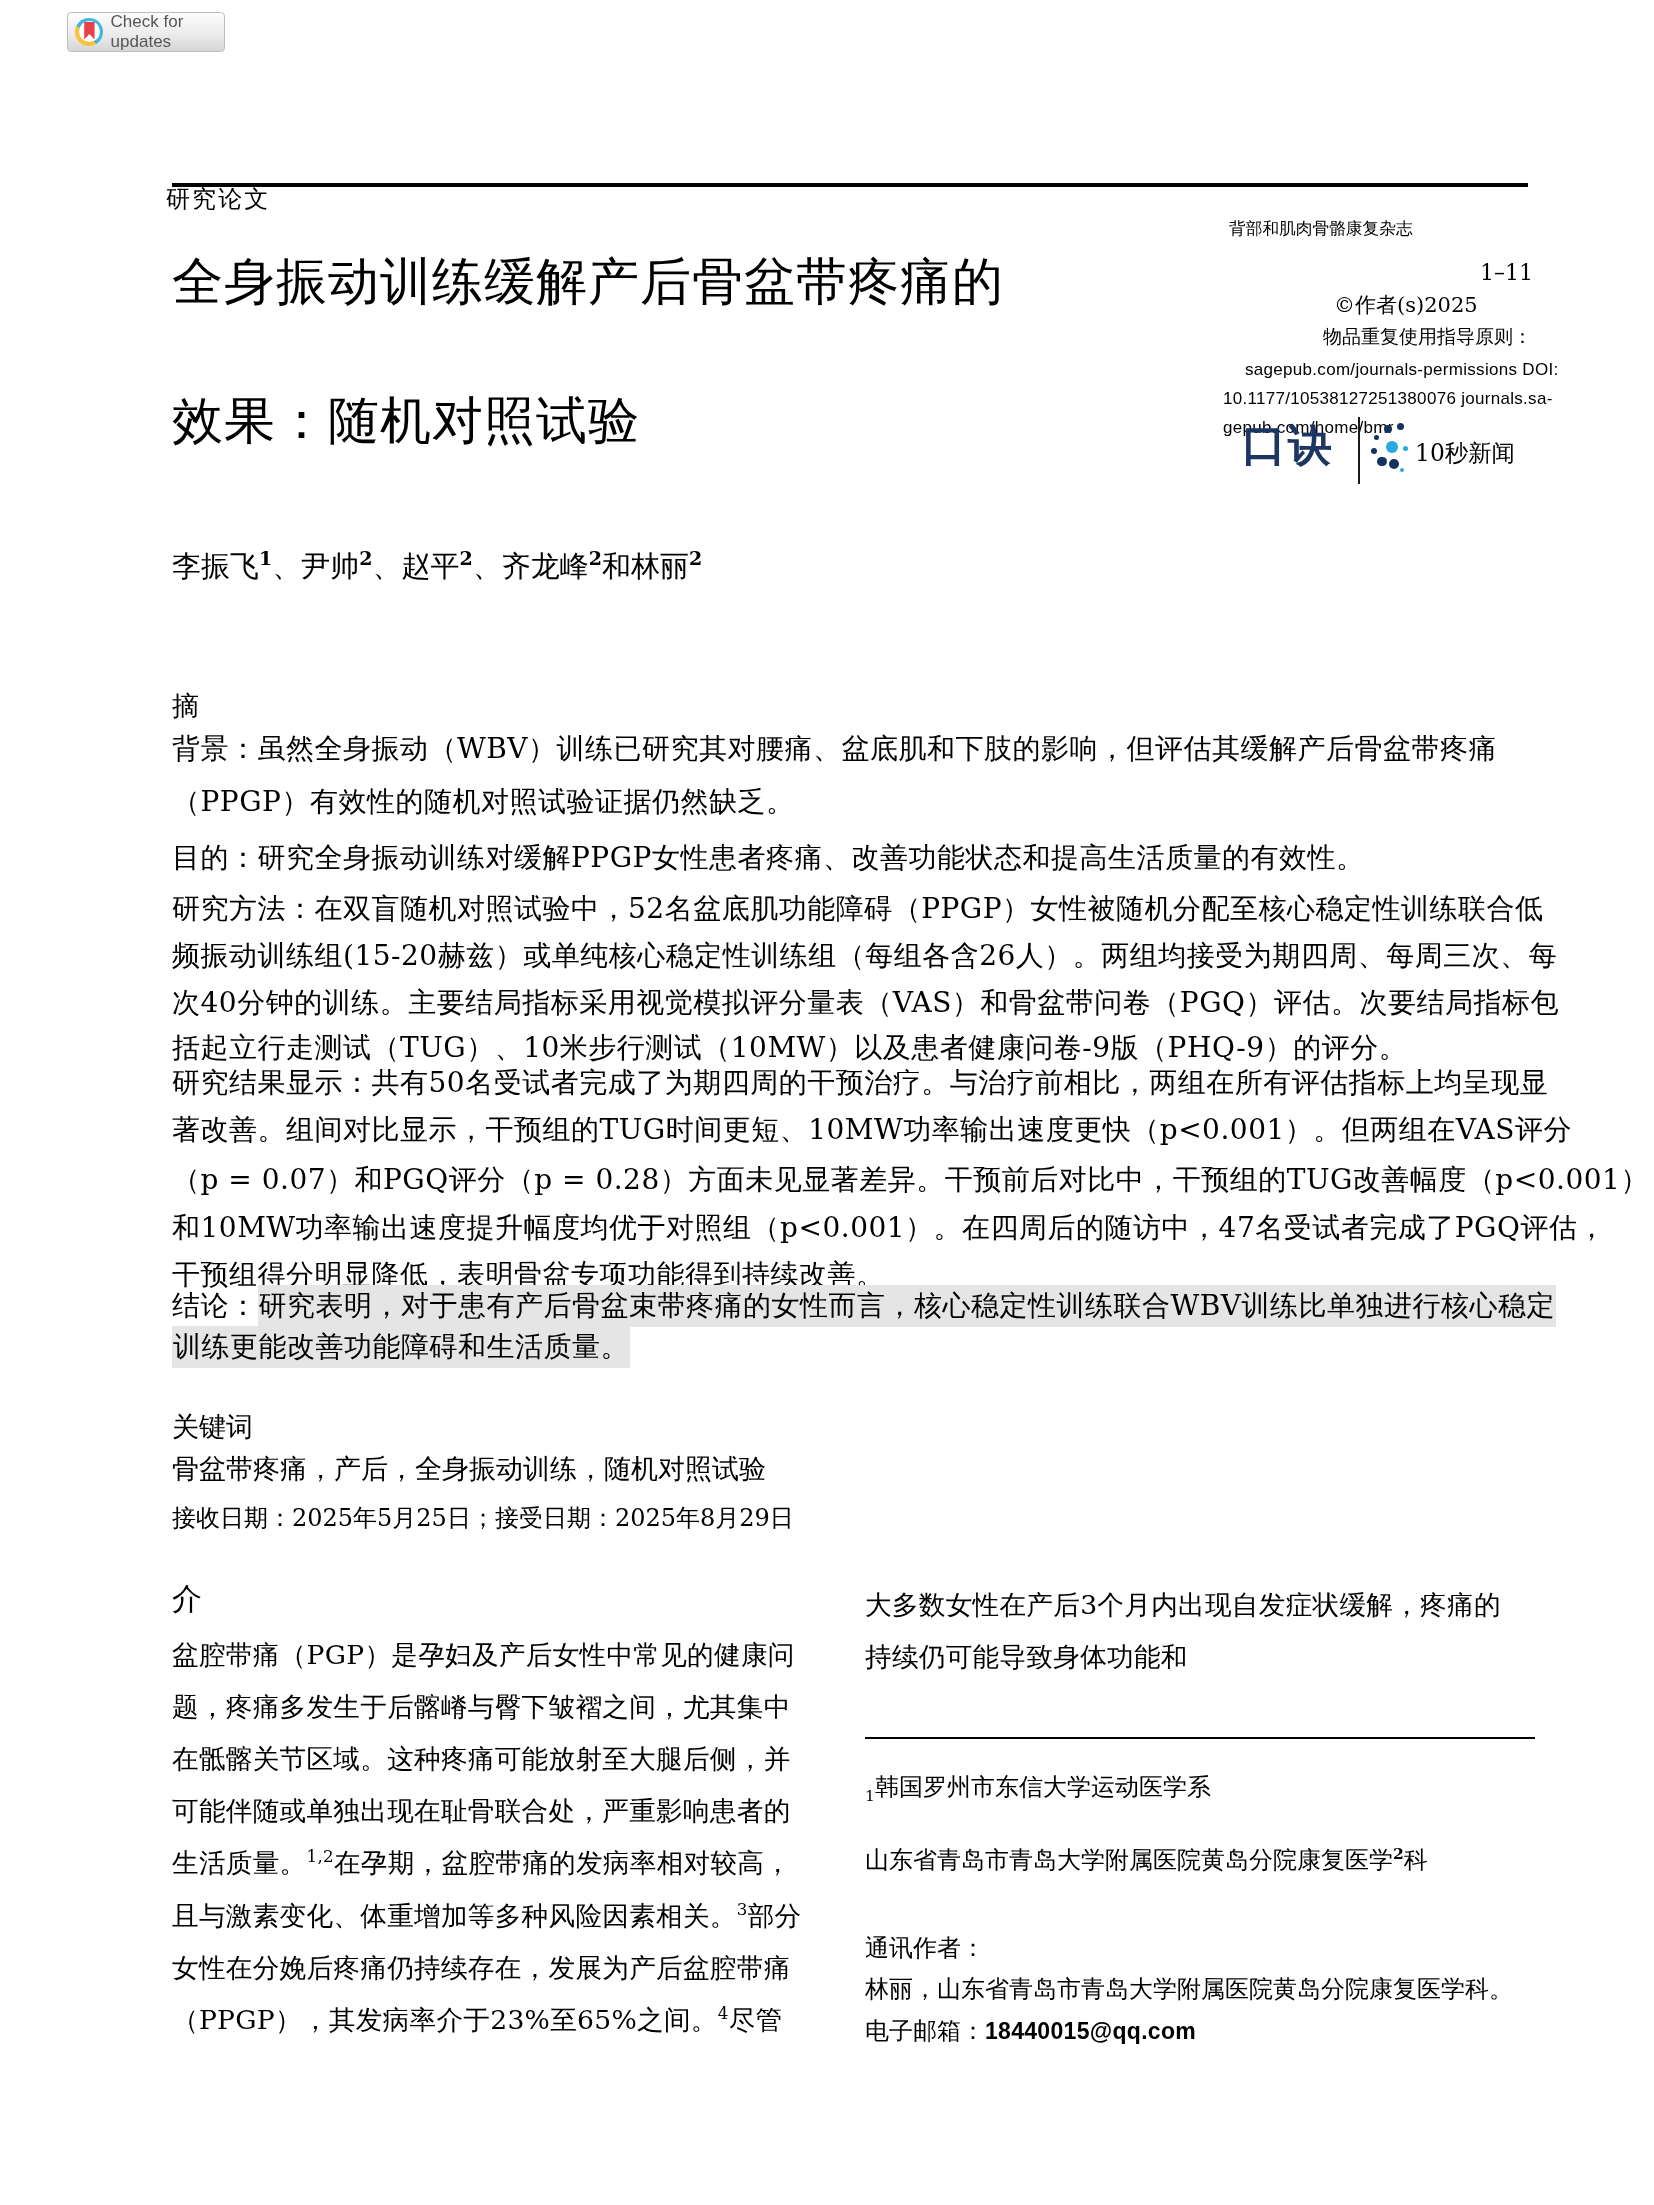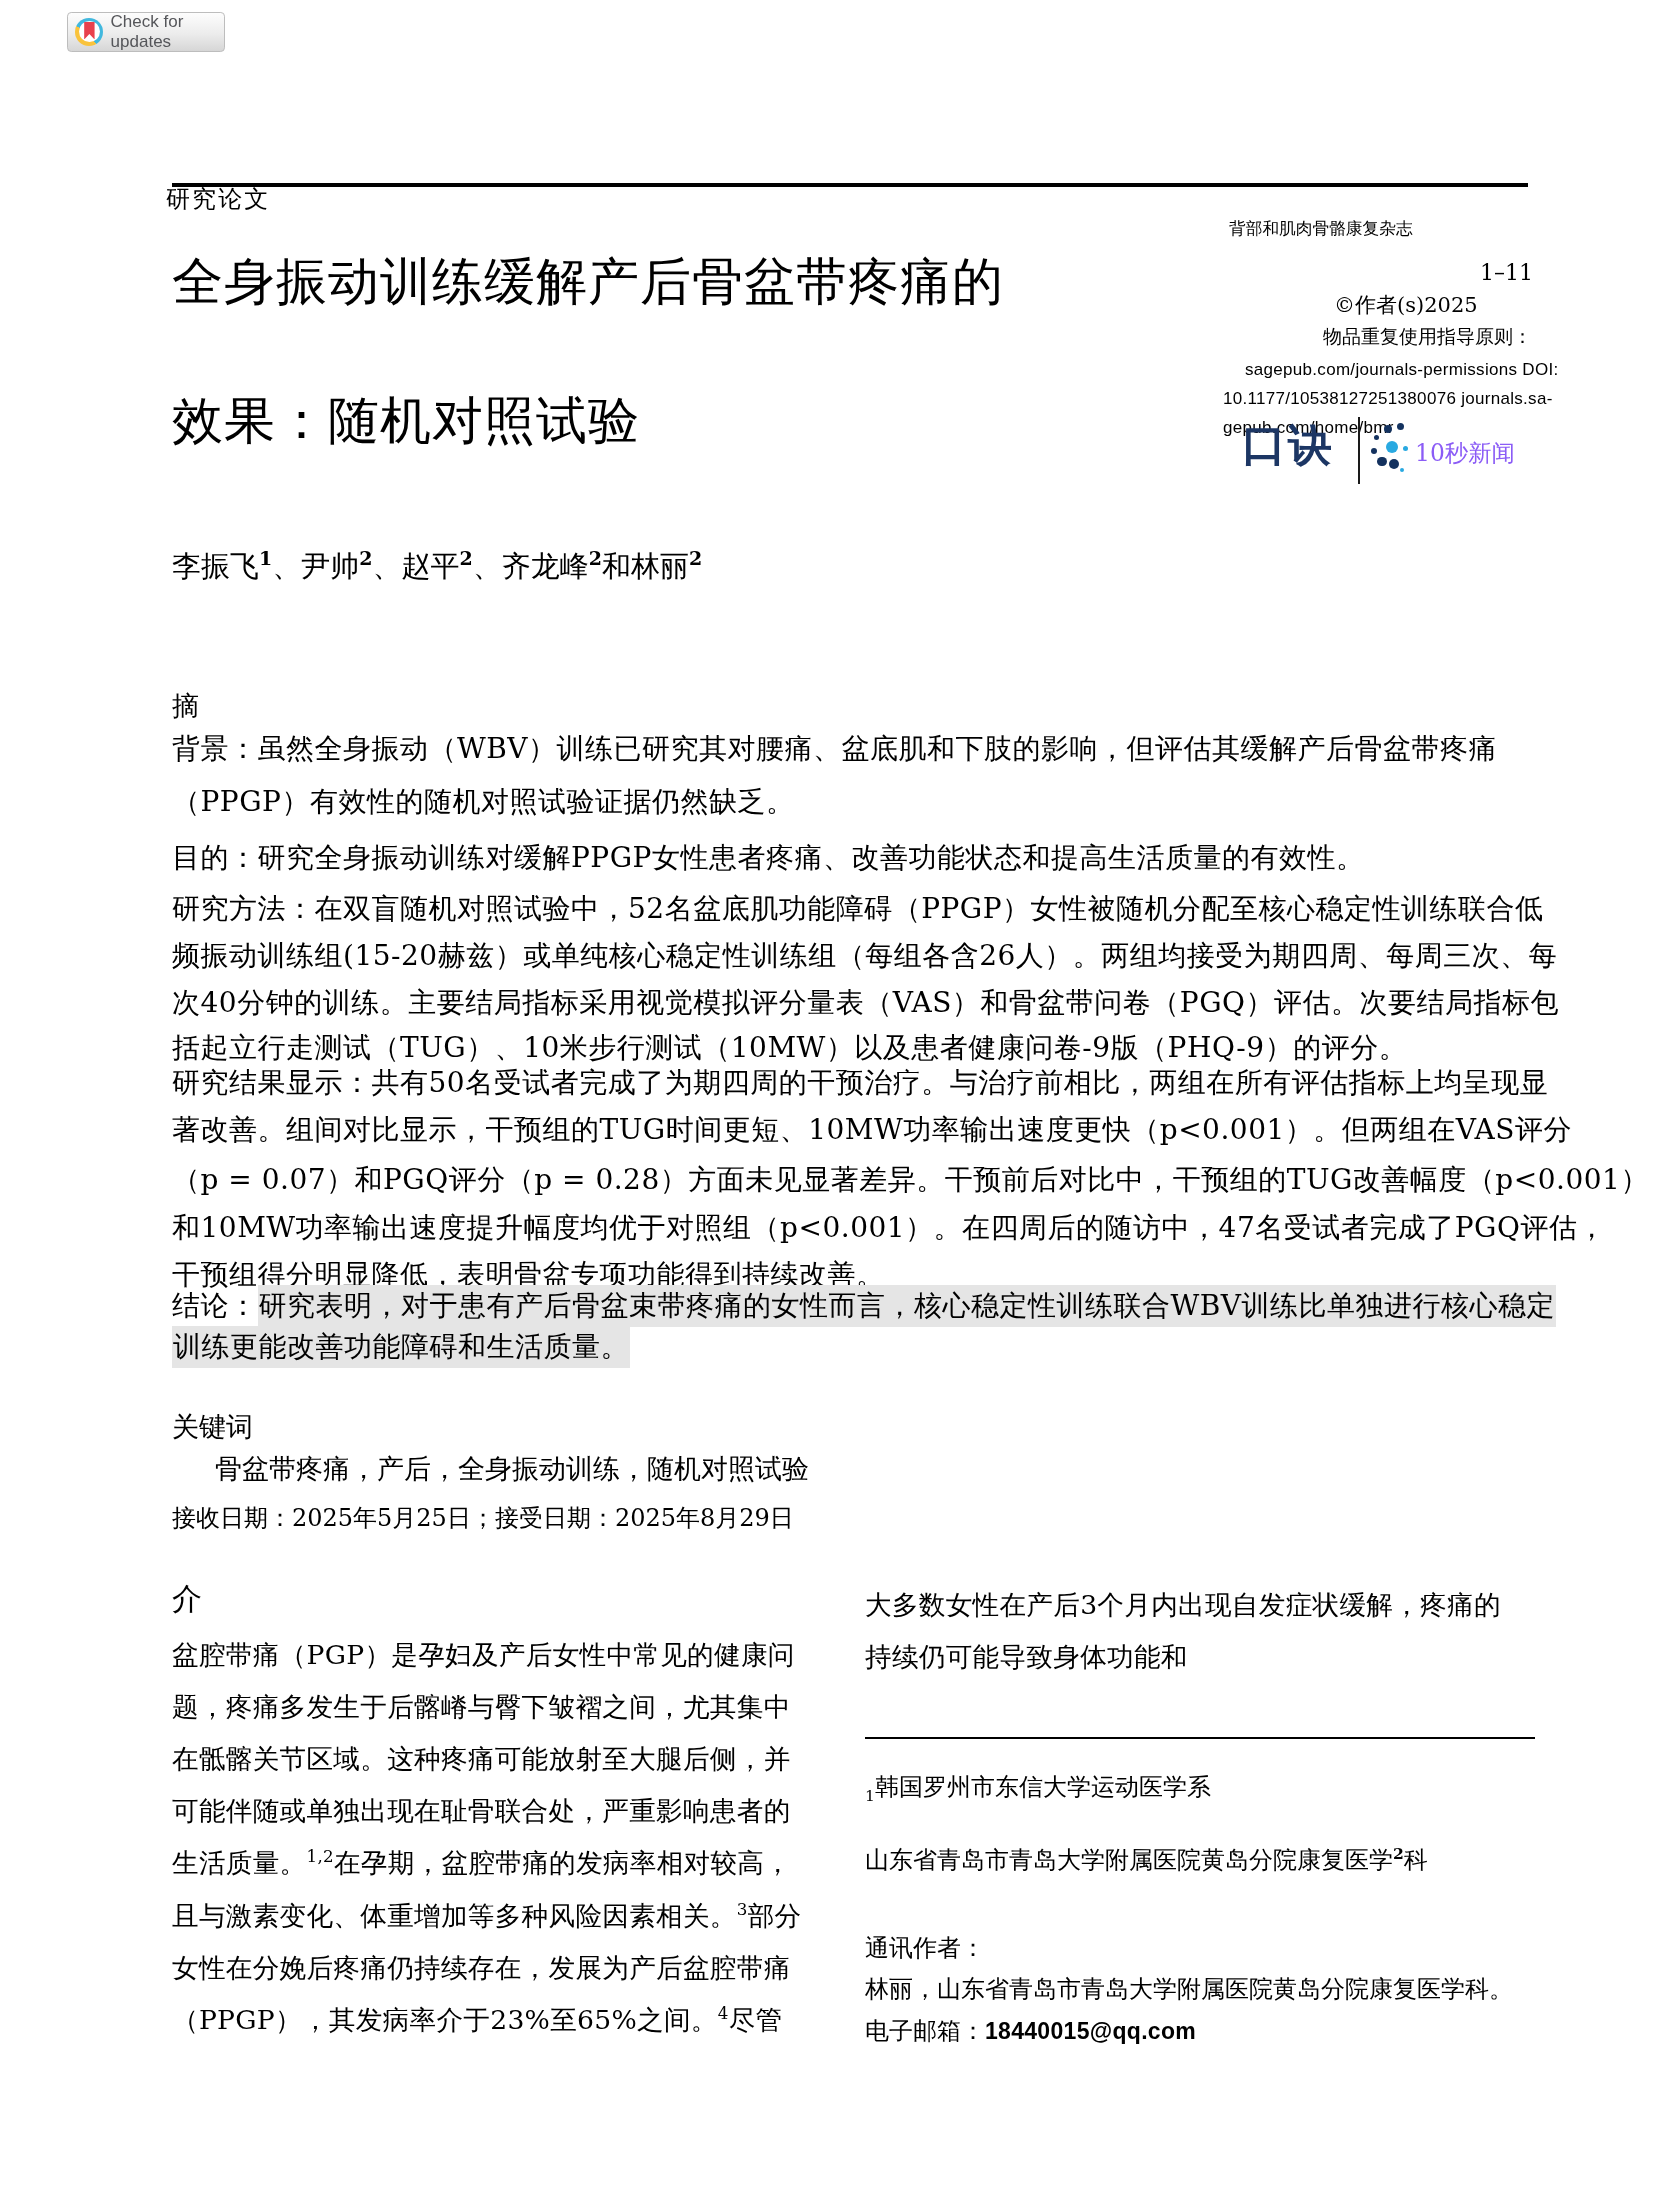--- a/index.html
+++ b/index.html
@@ -36,31 +36,31 @@
   .mh-perm{left:1245px;top:361px;}
   .mh-doi{left:1223px;top:390px;}
   .mh-home{left:1223px;top:419px;}
 
   
   .sage-logo{left:1242px;top:423px;font-size:44px;color:#1c3664;font-weight:600;letter-spacing:2.1px;}
   .logo-divider{position:absolute;left:1358px;top:417px;width:1.6px;height:67px;background:#1a1a1a;}
   .dots{position:absolute;left:1371px;top:423px;width:41px;height:54px;}
   .dots span{position:absolute;border-radius:50%;}
   .dot-n{background:#14325f;} .dot-b{background:#29a9e1;}
-  .news-label{left:1415px;top:442px;font-size:23.4px;color:#8b5cf6;}
+  .news-label{left:1415px;top:442px;font-size:23.4px;color:#000000;}
 
   .authors{left:172px;top:552px;font-size:29px;}
   .authors sup{font-size:19px;font-weight:bold;vertical-align:super;line-height:0;}
 
   .h-abstract{left:172px;top:692px;font-size:27px;}
   .line{left:172px;font-size:28px;letter-spacing:0.5px;}
   .hl{background:#e5e5e5;padding:4.2px 1px 5.2px 1px;}
 
   .kw-head{left:172px;top:1413px;font-size:27px;}
-  .kw-terms{left:172px;top:1455px;font-size:27px;margin-left:43px;}
+  .kw-terms{left:172px;top:1455px;font-size:27px;}
   .dates{left:172px;top:1506px;font-size:24px;}
 
   .h-intro{left:172px;top:1584px;font-size:30px;}
   .col{font-size:26.6px;letter-spacing:0.3px;}
   .col sup{font-size:16.7px;vertical-align:super;line-height:0;}
   .fn-divider{position:absolute;left:865px;top:1737px;width:670px;height:2.1px;background:#000;}
   .fn{font-size:24px;}
   .fn sub{font-size:15.6px;vertical-align:sub;line-height:0;}
   .fn sup{font-size:15.6px;font-weight:bold;vertical-align:super;line-height:0;}
   .email{font-family:"Liberation Sans",sans-serif;font-weight:bold;font-size:23px;letter-spacing:0.3px;}

